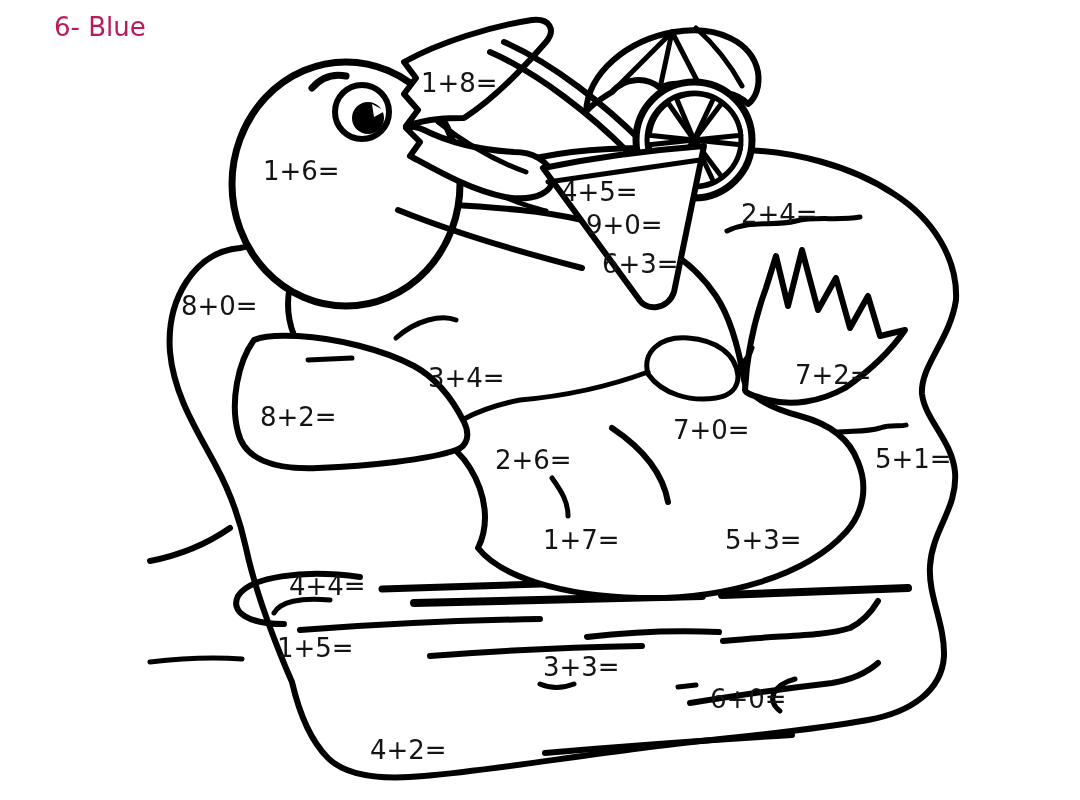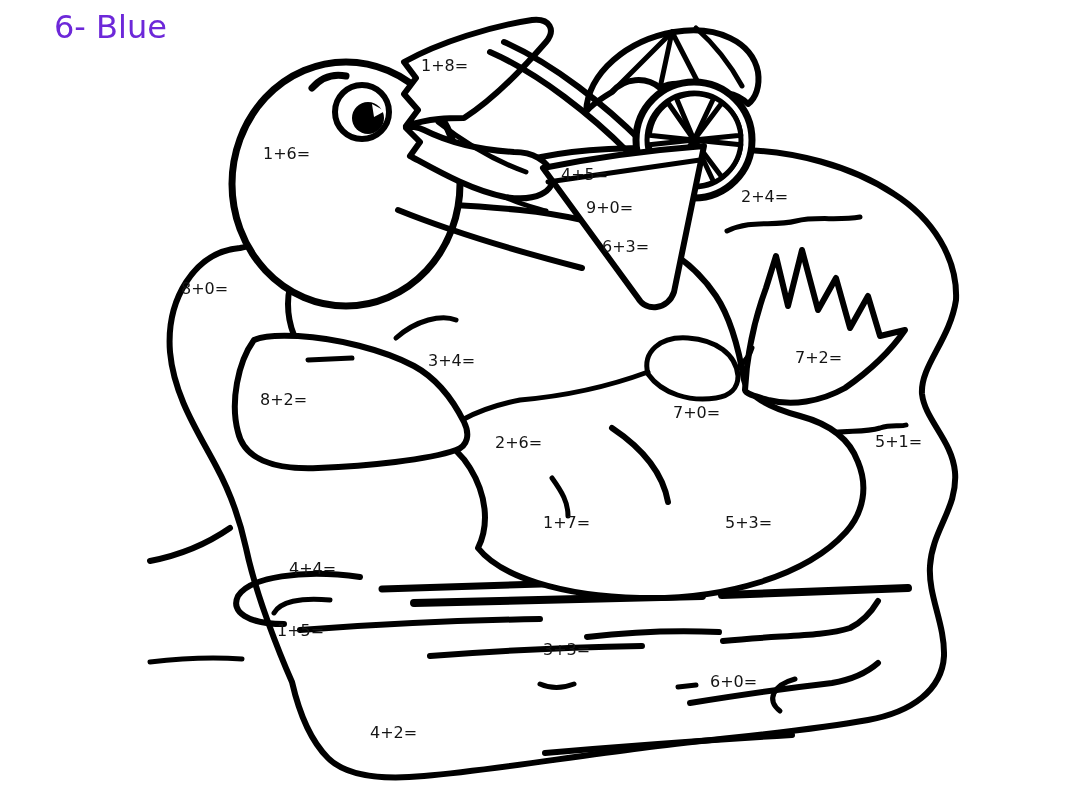--- a/index.html
+++ b/index.html
@@ -1,21 +1,21 @@
 <!DOCTYPE html>
 <html><head>
 <meta charset="utf-8">
 <style>
   html,body{margin:0;padding:0;background:#ffffff;}
   .sheet{position:relative;width:1080px;height:800px;background:#ffffff;overflow:hidden;
          font-family:"DejaVu Sans","Liberation Sans",sans-serif;}
   .art{position:absolute;left:0;top:0;width:1080px;height:800px;}
-  .legend{position:absolute;left:54px;top:12px;line-height:30px;font-size:32px;color:#6d28d9;}
+  .legend{position:absolute;left:54px;top:12px;line-height:30px;font-size:26px;color:#be185d;}
   .legend div{white-space:nowrap;}
-  .problem{position:absolute;font-size:16px;color:#141414;white-space:nowrap;line-height:1;}
+  .problem{position:absolute;font-size:26px;color:#141414;white-space:nowrap;line-height:1;margin-top:12px;}
   svg .ln{fill:none;stroke:#000;stroke-linecap:round;stroke-linejoin:round;}
   svg .fl{fill:#fff;stroke:#000;stroke-linecap:round;stroke-linejoin:round;}
 </style>
 </head>
 <body>
 
 <div class="sheet">
 
   <svg class="art" viewBox="0 0 1080 800">
 

